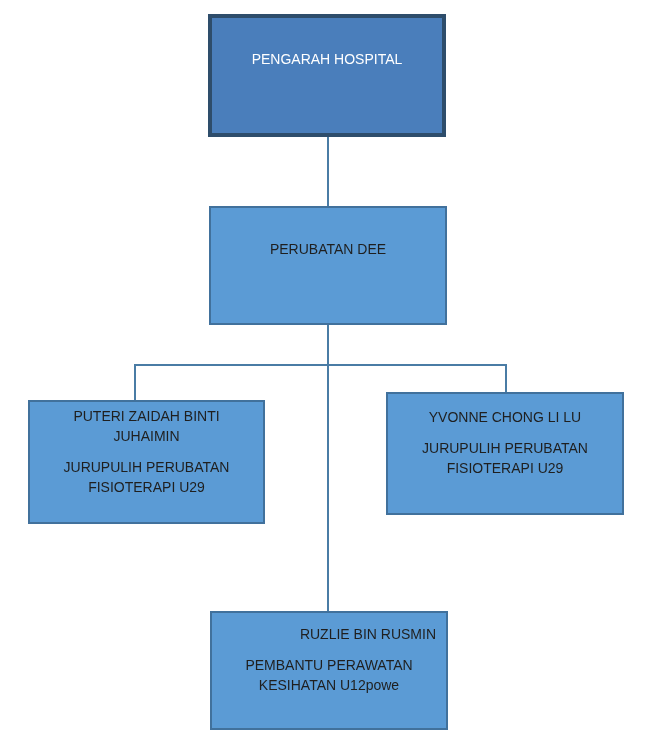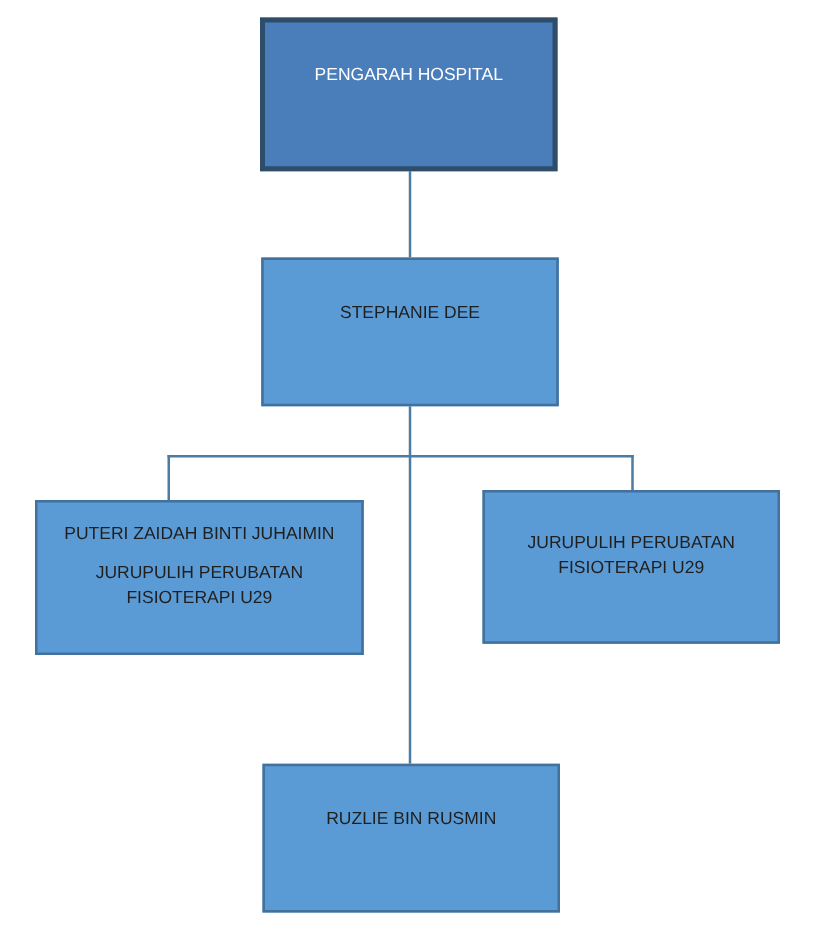--- a/index.html
+++ b/index.html
@@ -40,23 +40,23 @@
   .connector {
     position: absolute;
     background: #4A7CA5;
   }
   .conn-v { width: 2px; }
   .conn-h { height: 2px; }
 
   
   #node-0 { left: 208px; top: 14px;  width: 238px; height: 123px; }
   #node-1 { left: 209px; top: 206px; width: 238px; height: 119px; }
-  #node-2 { left: 28px;  top: 400px; width: 263px; height: 124px; }
+  #node-2 { left: 28px;  top: 400px; width: 237px; height: 124px; }
   #node-3 { left: 386px; top: 392px; width: 238px; height: 123px; }
-  #node-4 { left: 210px; top: 611px; width: 238px; height: 119px; }
+  #node-4 { left: 210px; top: 611px; width: 238px; height: 119px; align-items: flex-end; }
 
   #conn-root-down   { left: 327px; top: 137px; height: 69px; }
   #conn-mid-down    { left: 327px; top: 325px; height: 286px; }
   #conn-branch-h    { left: 134px; top: 364px; width: 373px; }
   #conn-left-drop   { left: 134px; top: 364px; height: 36px; }
   #conn-right-drop  { left: 505px; top: 364px; height: 28px; }
 </style>
 </head>
 <body>
 
@@ -66,29 +66,31 @@
   <div class="connector conn-v" id="conn-mid-down"></div>
   <div class="connector conn-h" id="conn-branch-h"></div>
   <div class="connector conn-v" id="conn-left-drop"></div>
   <div class="connector conn-v" id="conn-right-drop"></div>
 
   <div class="node node-root" id="node-0">
     <p class="line1">PENGARAH HOSPITAL</p>
   </div>
 
   <div class="node" id="node-1">
-    <p class="line1">STEPHANIE DEE</p>
+    <p class="line1">PERUBATAN DEE</p>
   </div>
 
   <div class="node" id="node-2">
     <p class="line1">PUTERI ZAIDAH BINTI JUHAIMIN</p>
     <p class="line2">JURUPULIH PERUBATAN FISIOTERAPI U29</p>
   </div>
 
   <div class="node" id="node-3">
+    <p class="line1">YVONNE CHONG LI LU</p>
     <p class="line2">JURUPULIH PERUBATAN FISIOTERAPI U29</p>
   </div>
 
   <div class="node" id="node-4">
     <p class="line1">RUZLIE BIN RUSMIN</p>
+    <p class="line2">PEMBANTU PERAWATAN KESIHATAN U12powe</p>
   </div>
 
 </div>
 
 </body></html>

